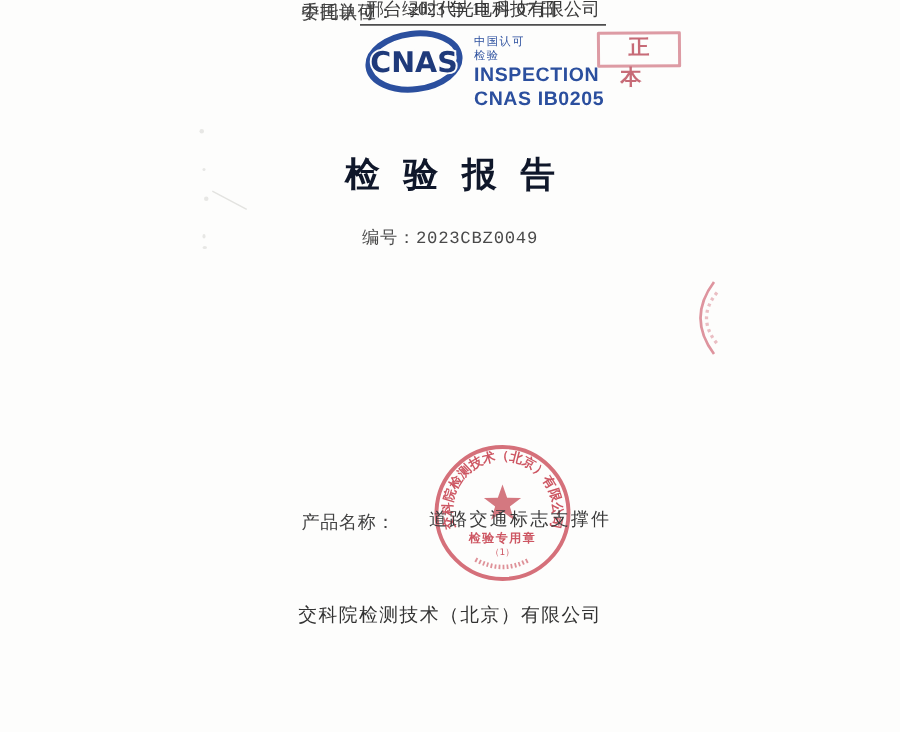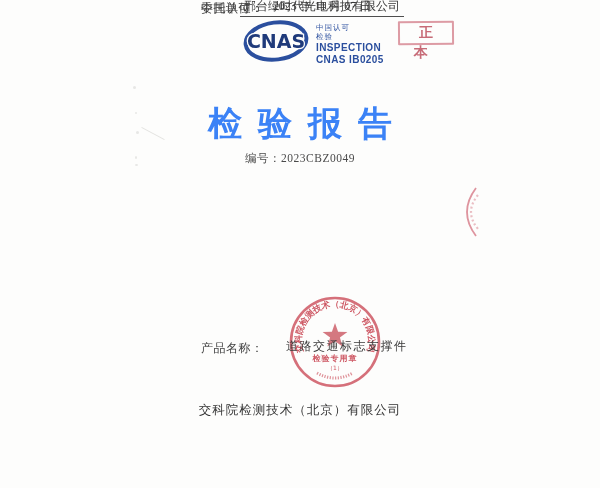--- a/index.html
+++ b/index.html
@@ -12,42 +12,42 @@
     overflow: hidden;
     font-family: "Liberation Serif", "DejaVu Serif", serif;
     color: #3d3d3d;
   }
 
   
   .cnas-logo { position:absolute; left:243px; top:20px; width:66px; height:42px; }
   .cnas-lines { position:absolute; left:316px; top:23px; line-height:1.25;
     color:#2b4f9e; font-family:"Liberation Sans","DejaVu Sans",sans-serif; }
   .cnas-line-sm { font-size:7.5px; letter-spacing:1px; }
-  .cnas-line-bold { font-size:10px; font-weight:bold; letter-spacing:.4px; }
+  .cnas-line-bold { font-size:13px; font-weight:bold; letter-spacing:.4px; }
 
   .original-box {
     position:absolute; left:398px; top:21px; width:56px; height:24px;
     border:2px solid #dd9ba4; border-radius:1px;
     color:#c76b77; font-weight:bold; font-size:14px;
     line-height:20px; text-align:center; letter-spacing:11px; text-indent:11px;
     transform:rotate(-0.5deg);
   }
 
   
   .title {
     position:absolute; top:101px; left:0; width:100%;
-    text-align:center; font-size:34px; font-weight:bold; color:#3b82f6;
+    text-align:center; font-size:23px; font-weight:bold; color:#0f172a;
     letter-spacing:16px; text-indent:16px;
     font-family:"DejaVu Sans","Liberation Sans",sans-serif;
   }
   .report-no {
     position:absolute; top:151px; left:0; width:100%;
     text-align:center; font-size:11.5px; color:#4a4a4a; letter-spacing:.5px;
   }
-  .report-no .num { font-family:Liberation Serif, serif; }
+  .report-no .num { font-family:Liberation Mono, monospace; }
 
   
   .field { position:absolute; left:0; width:100%; height:20px; font-size:12px; }
   .field:nth-of-type(1) { top:196px; }
   .field:nth-of-type(2) { top:238px; }
   .field:nth-of-type(3) { top:281px; }
   .field:nth-of-type(4) { top:340px; }
   .field-label { position:absolute; left:201px; top:0; color:#424242; letter-spacing:.5px; }
   .field-value {
     position:absolute; left:240px; top:-2px; width:164px; height:19px;

